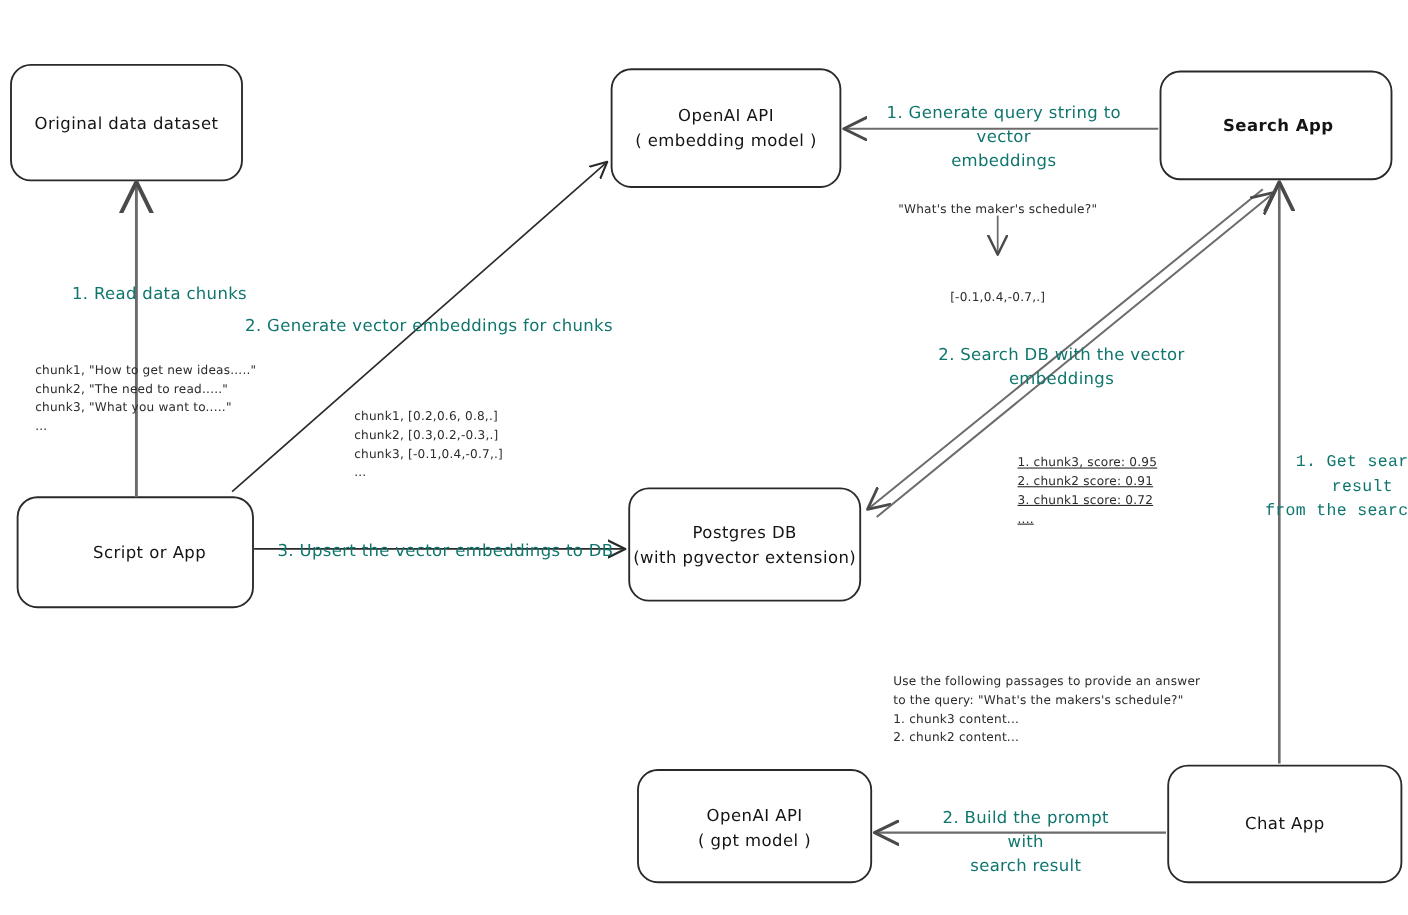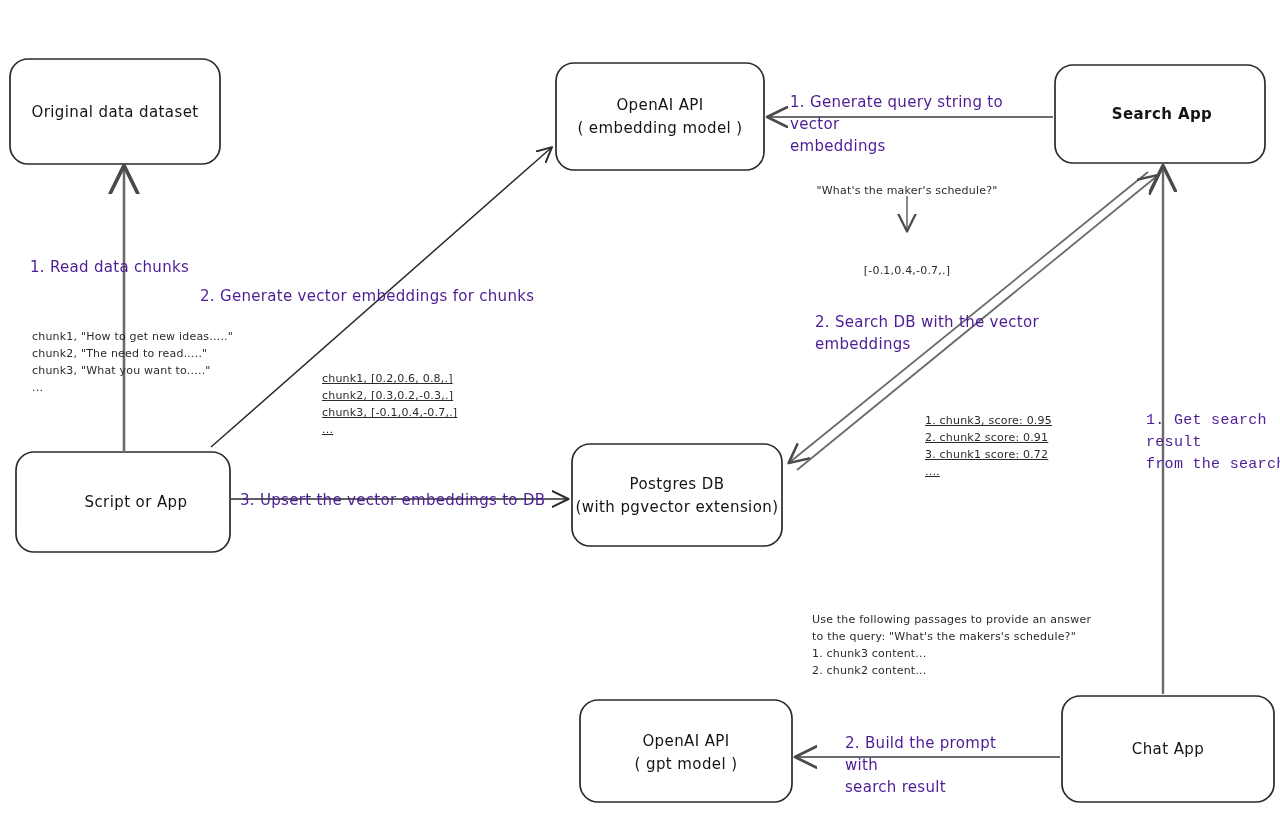--- a/index.html
+++ b/index.html
@@ -26,25 +26,25 @@
     text-align: center;
     line-height: 1.5;
     font-size: 15px;
     letter-spacing: 0.4px;
     color: #141414;
     pointer-events: none;
     white-space: pre-line;
   }
   .edge-label {
     position: absolute;
-    text-align: left;
+    text-align: center;
     line-height: 1.45;
     font-size: 15px;
     letter-spacing: 0.3px;
-    color: #4c1d95;
+    color: #0f766e;
     white-space: pre-line;
   }
   .note {
     position: absolute;
     line-height: 1.55;
     font-size: 11px;
     letter-spacing: 0.2px;
     color: #2b2b2b;
     white-space: pre-line;
   }
@@ -129,21 +129,21 @@
 from the search app</div>
 
 <div class="edge-label" style="left:845px; top:733px; width:175px;">2. Build the prompt with
 search result</div>
 
 <div class="note" style="left:32px; top:328px; width:250px;">chunk1, "How to get new ideas....."
 chunk2, "The need to read....."
 chunk3, "What you want to....."
 ...</div>
 
-<div class="note" style="left:322px; top:370px; width:250px;text-decoration:underline;">chunk1, [0.2,0.6, 0.8,.]
+<div class="note" style="left:322px; top:370px; width:250px;">chunk1, [0.2,0.6, 0.8,.]
 chunk2, [0.3,0.2,-0.3,.]
 chunk3, [-0.1,0.4,-0.7,.]
 ...</div>
 
 <div class="note note-c" style="left:807px; top:182px; width:200px;">"What's the maker's schedule?"</div>
 
 <div class="note note-c" style="left:827px; top:262px; width:160px;">[-0.1,0.4,-0.7,.]</div>
 
 <div class="note" style="left:925px; top:412px; width:220px;text-decoration:underline;">1. chunk3, score: 0.95
 2. chunk2 score: 0.91

